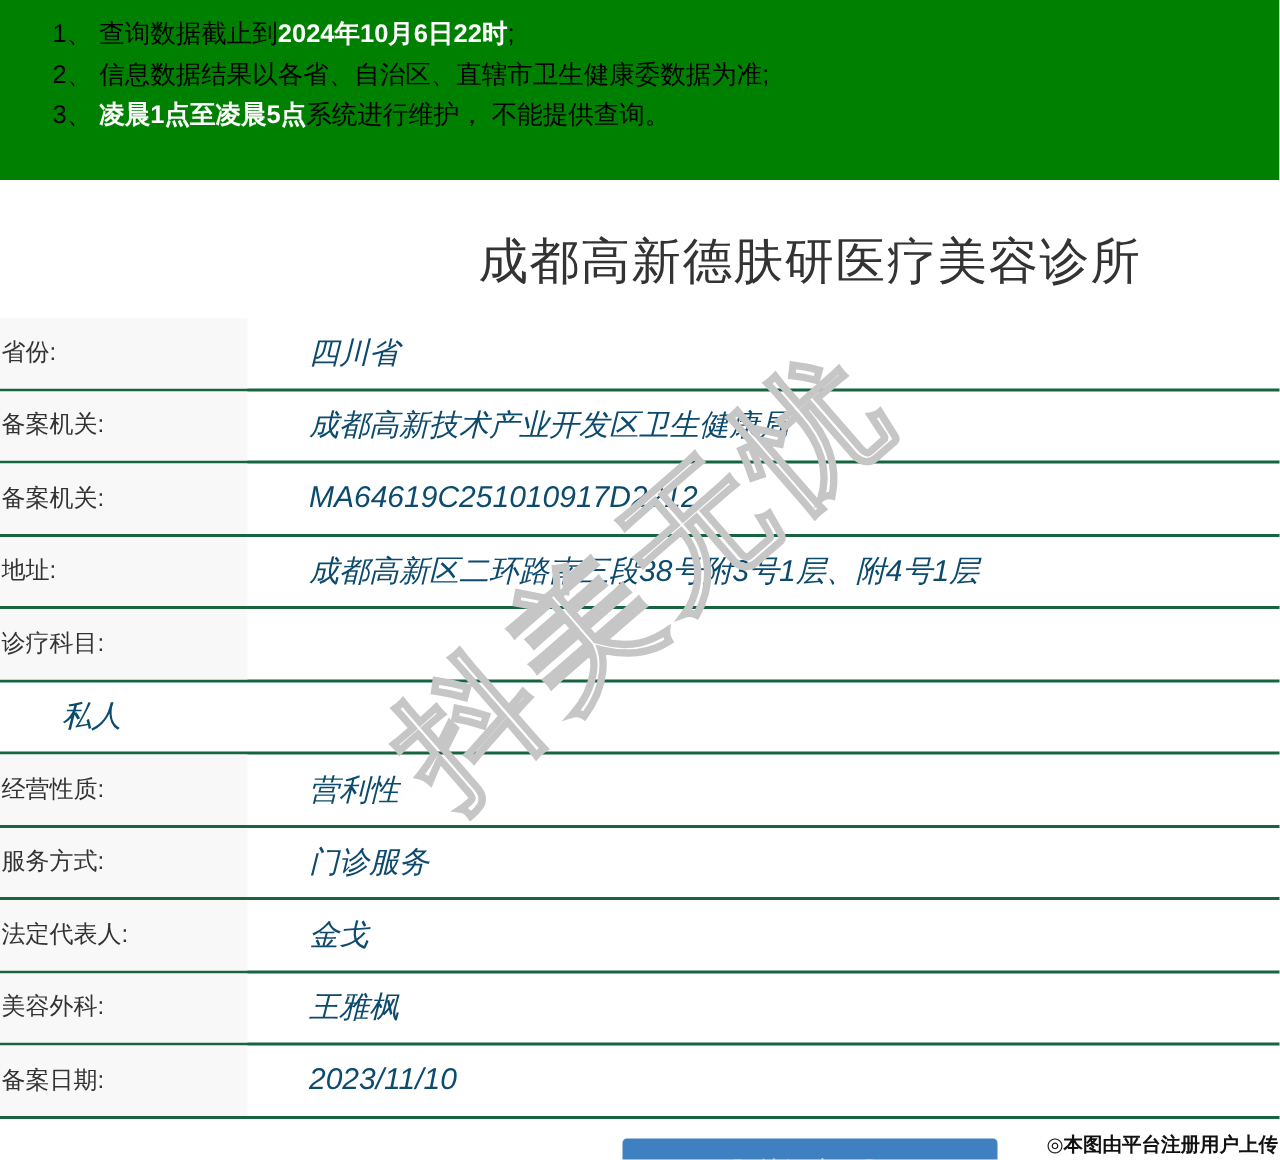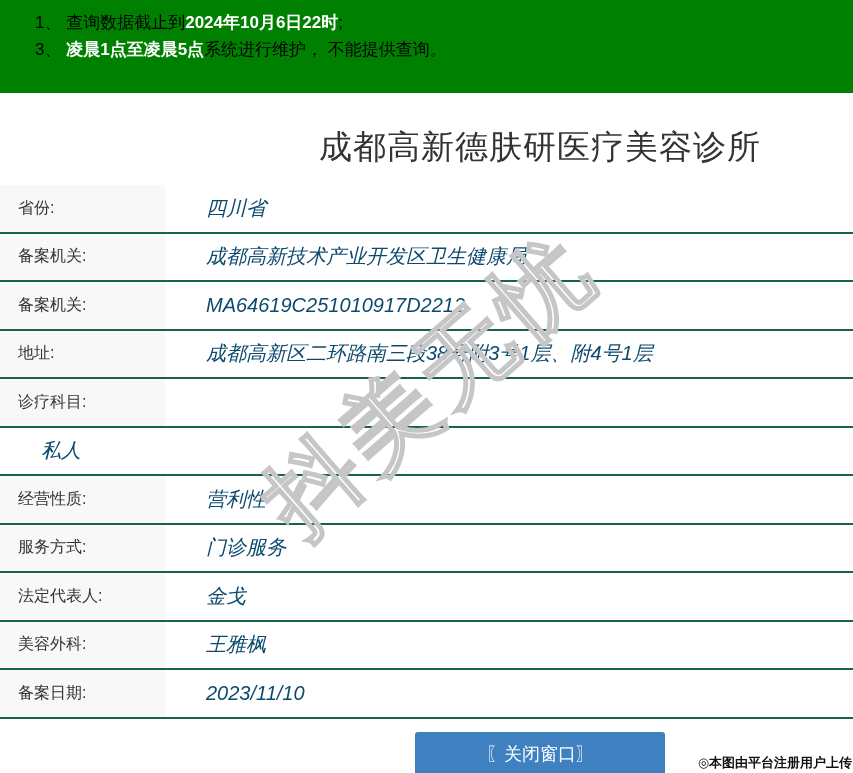--- a/index.html
+++ b/index.html
@@ -12,21 +12,21 @@
     overflow: hidden;
     position: relative;
     background: #ffffff;
     font-family: "Liberation Sans", "DejaVu Sans", sans-serif;
     color: #333333;
   }
 
   
   .notice-bar {
     width: 100%;
-    height: 93px;
+    height: 120px;
     box-sizing: border-box;
     background: #008000;
     padding: 9px 10px 0 35px;
   }
   .notice-line {
     font-size: 17px;
     line-height: 27px;
     color: #000000;
     white-space: nowrap;
   }
@@ -62,21 +62,21 @@
     display: flex;
     align-items: center;
   }
   .info-row:first-child { border-top: none; }
   .row-label {
     width: 165px;
     box-sizing: border-box;
     align-self: stretch;
     display: flex;
     align-items: center;
-    padding-left: 18px;
+    padding-left: 1px;
     background: #f8f8f8;
     font-size: 16px;
     color: #333333;
     flex-shrink: 0;
   }
   .row-value {
     padding-left: 41px;
     font-size: 20px;
     color: #0c4a6e;
     white-space: nowrap;
@@ -133,20 +133,21 @@
     z-index: 10;
     white-space: nowrap;
     text-align: right;
   }
 </style>
 </head>
 <body>
 
 <div class="notice-bar">
   <div class="notice-line"><span>1、 查询数据截止到</span><span class="hl">2024年10月6日22时</span><span>;</span></div>
+  <div class="notice-line"><span>2、 信息数据结果以各省、自治区、直辖市卫生健康委数据为准;</span><span class="hl"></span><span></span></div>
   <div class="notice-line"><span>3、 </span><span class="hl">凌晨1点至凌晨5点</span><span>系统进行维护， 不能提供查询。</span></div>
 </div>
 
 <div class="page">
 
   <h1 class="page-title">成都高新德肤研医疗美容诊所</h1>
 
   <div class="info-table">
     <div class="info-row">
       <div class="row-label">省份:</div>

